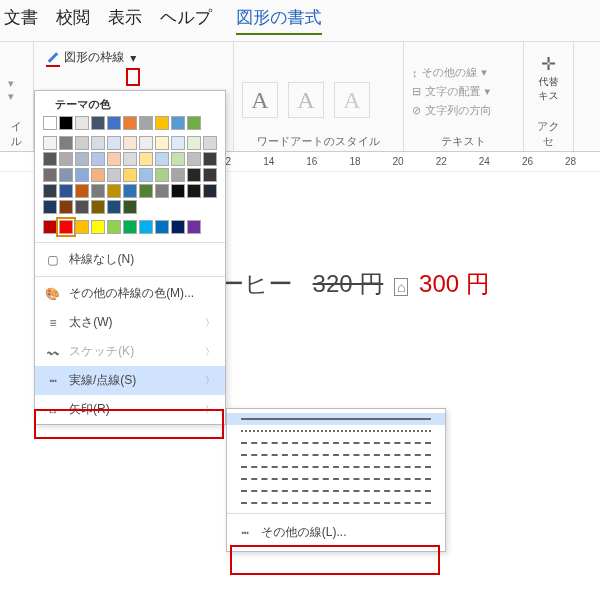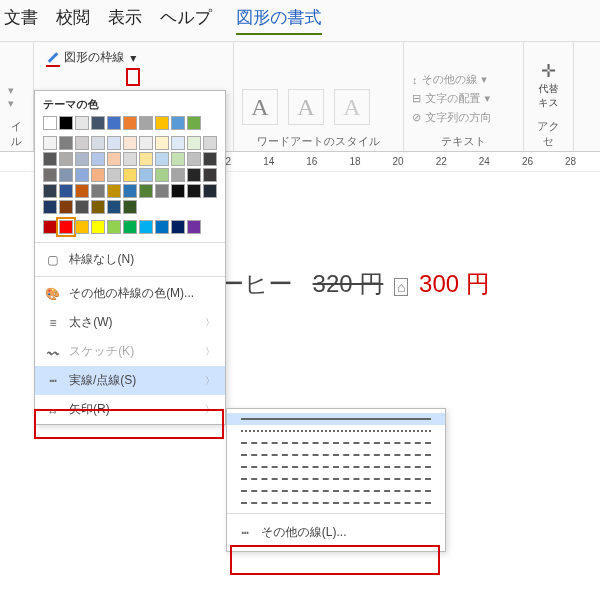--- a/index.html
+++ b/index.html
@@ -4,21 +4,21 @@
 <style>
   * { box-sizing: border-box; margin: 0; padding: 0; font-family: "Yu Gothic UI", "Meiryo", sans-serif; }
   body { width: 600px; height: 591px; background: #fff; font-size: 12px; color: #444; overflow: hidden; position: relative; }
 
   .menubar { display: flex; gap: 18px; padding: 6px 4px; border-bottom: 1px solid #ddd; background: #fafafa; }
   .menubar span { font-size: 17px; color: #222; }
   .menubar .active { color: #2564c4; font-weight: normal; border-bottom: 2px solid #4d7c0f; padding-bottom: 4px; margin-left: 6px; }
 
   .ribbon { display: flex; background: #fafafa; border-bottom: 1px solid #ccc; height: 110px; position: relative; }
   .group { border-right: 1px solid #ddd; padding: 4px 8px 2px 8px; display: flex; flex-direction: column; justify-content: flex-end; }
-  .group-label { text-align: center; font-size: 11px; color: #666; margin-top: 9px; }
+  .group-label { text-align: center; font-size: 11px; color: #666; margin-top: 16px; }
   .fill-cmd { font-size: 11px; color: #888; padding: 2px 0; }
   .outline-cmd { display: inline-flex; align-items: center; gap: 4px; font-size: 12px; color: #333; padding: 3px 4px; position: relative; }
   .hi-red { position: absolute; border: 2px solid #d40000; pointer-events: none; z-index: 50; }
   .hi-red.arrow { left: 126px; top: 68px; width: 14px; height: 18px; }
   .hi-red.dash { left: 34px; top: 409px; width: 190px; height: 30px; }
   .hi-red.other { left: 230px; top: 545px; width: 210px; height: 30px; }
 
   .wordart { display: flex; gap: 10px; align-items: flex-start; padding-top: 10px; }
   .wordart .a { width: 36px; height: 36px; border: 1px solid #ddd; display: flex; align-items: center; justify-content: center; font-size: 24px; color: #888; font-family: Georgia, serif; }
   .text-group { display:flex; flex-direction:column; gap:4px; padding-top:6px; }
@@ -26,21 +26,21 @@
 
   .ruler { height: 20px; background: #fff; display: flex; align-items: center; font-size: 10px; color: #555; padding-left: 220px; gap: 32px; border-bottom:1px solid #eee;}
   .doc { position: relative; height: 400px; text-align: center; }
   .doc-text { position: absolute; top: 96px; left: 220px; font-size: 24px; }
   .strike { text-decoration: line-through; color:#444; }
   .red { color: #d40000; }
   .anchor { font-size:14px; color:#777; border:1px solid #888; padding:0 2px; margin:0 4px;}
 
   
   .dropdown { position: absolute; left: 34px; top: 90px; width: 192px; background: #fff; border: 1px solid #bbb; box-shadow: 2px 2px 6px rgba(0,0,0,.15); z-index: 10; }
-  .dd-section-label { font-size: 11px; font-weight: bold; padding: 6px 8px 4px; color:#333;}
+  .dd-section-label { font-size: 11px; font-weight: bold; padding: 6px 8px 4px; color:#333;margin-left:12px;}
   .swatch-grid { display: flex; flex-wrap: wrap; gap: 2px; padding: 0 8px 6px; }
   .swatch { width: 14px; height: 14px; border: 1px solid #aaa; }
   .std-row { display:flex; gap:2px; padding:0 8px 6px; }
   .std-row .swatch.sel { outline: 2px solid #e38b00; outline-offset:1px; }
   .dd-item { display: flex; align-items: center; gap: 8px; padding: 6px 10px; font-size: 12px; color:#444; }
   .dd-item .chev { margin-left:auto; color:#888; font-size:10px; }
   .dd-item.disabled { color:#aaa; }
   .dd-item.hover { background:#cfe3ff; }
   .dd-sep { border-top:1px solid #ddd; margin:2px 0;}
   .dd-icon { width:16px; text-align:center; color:#666; }

